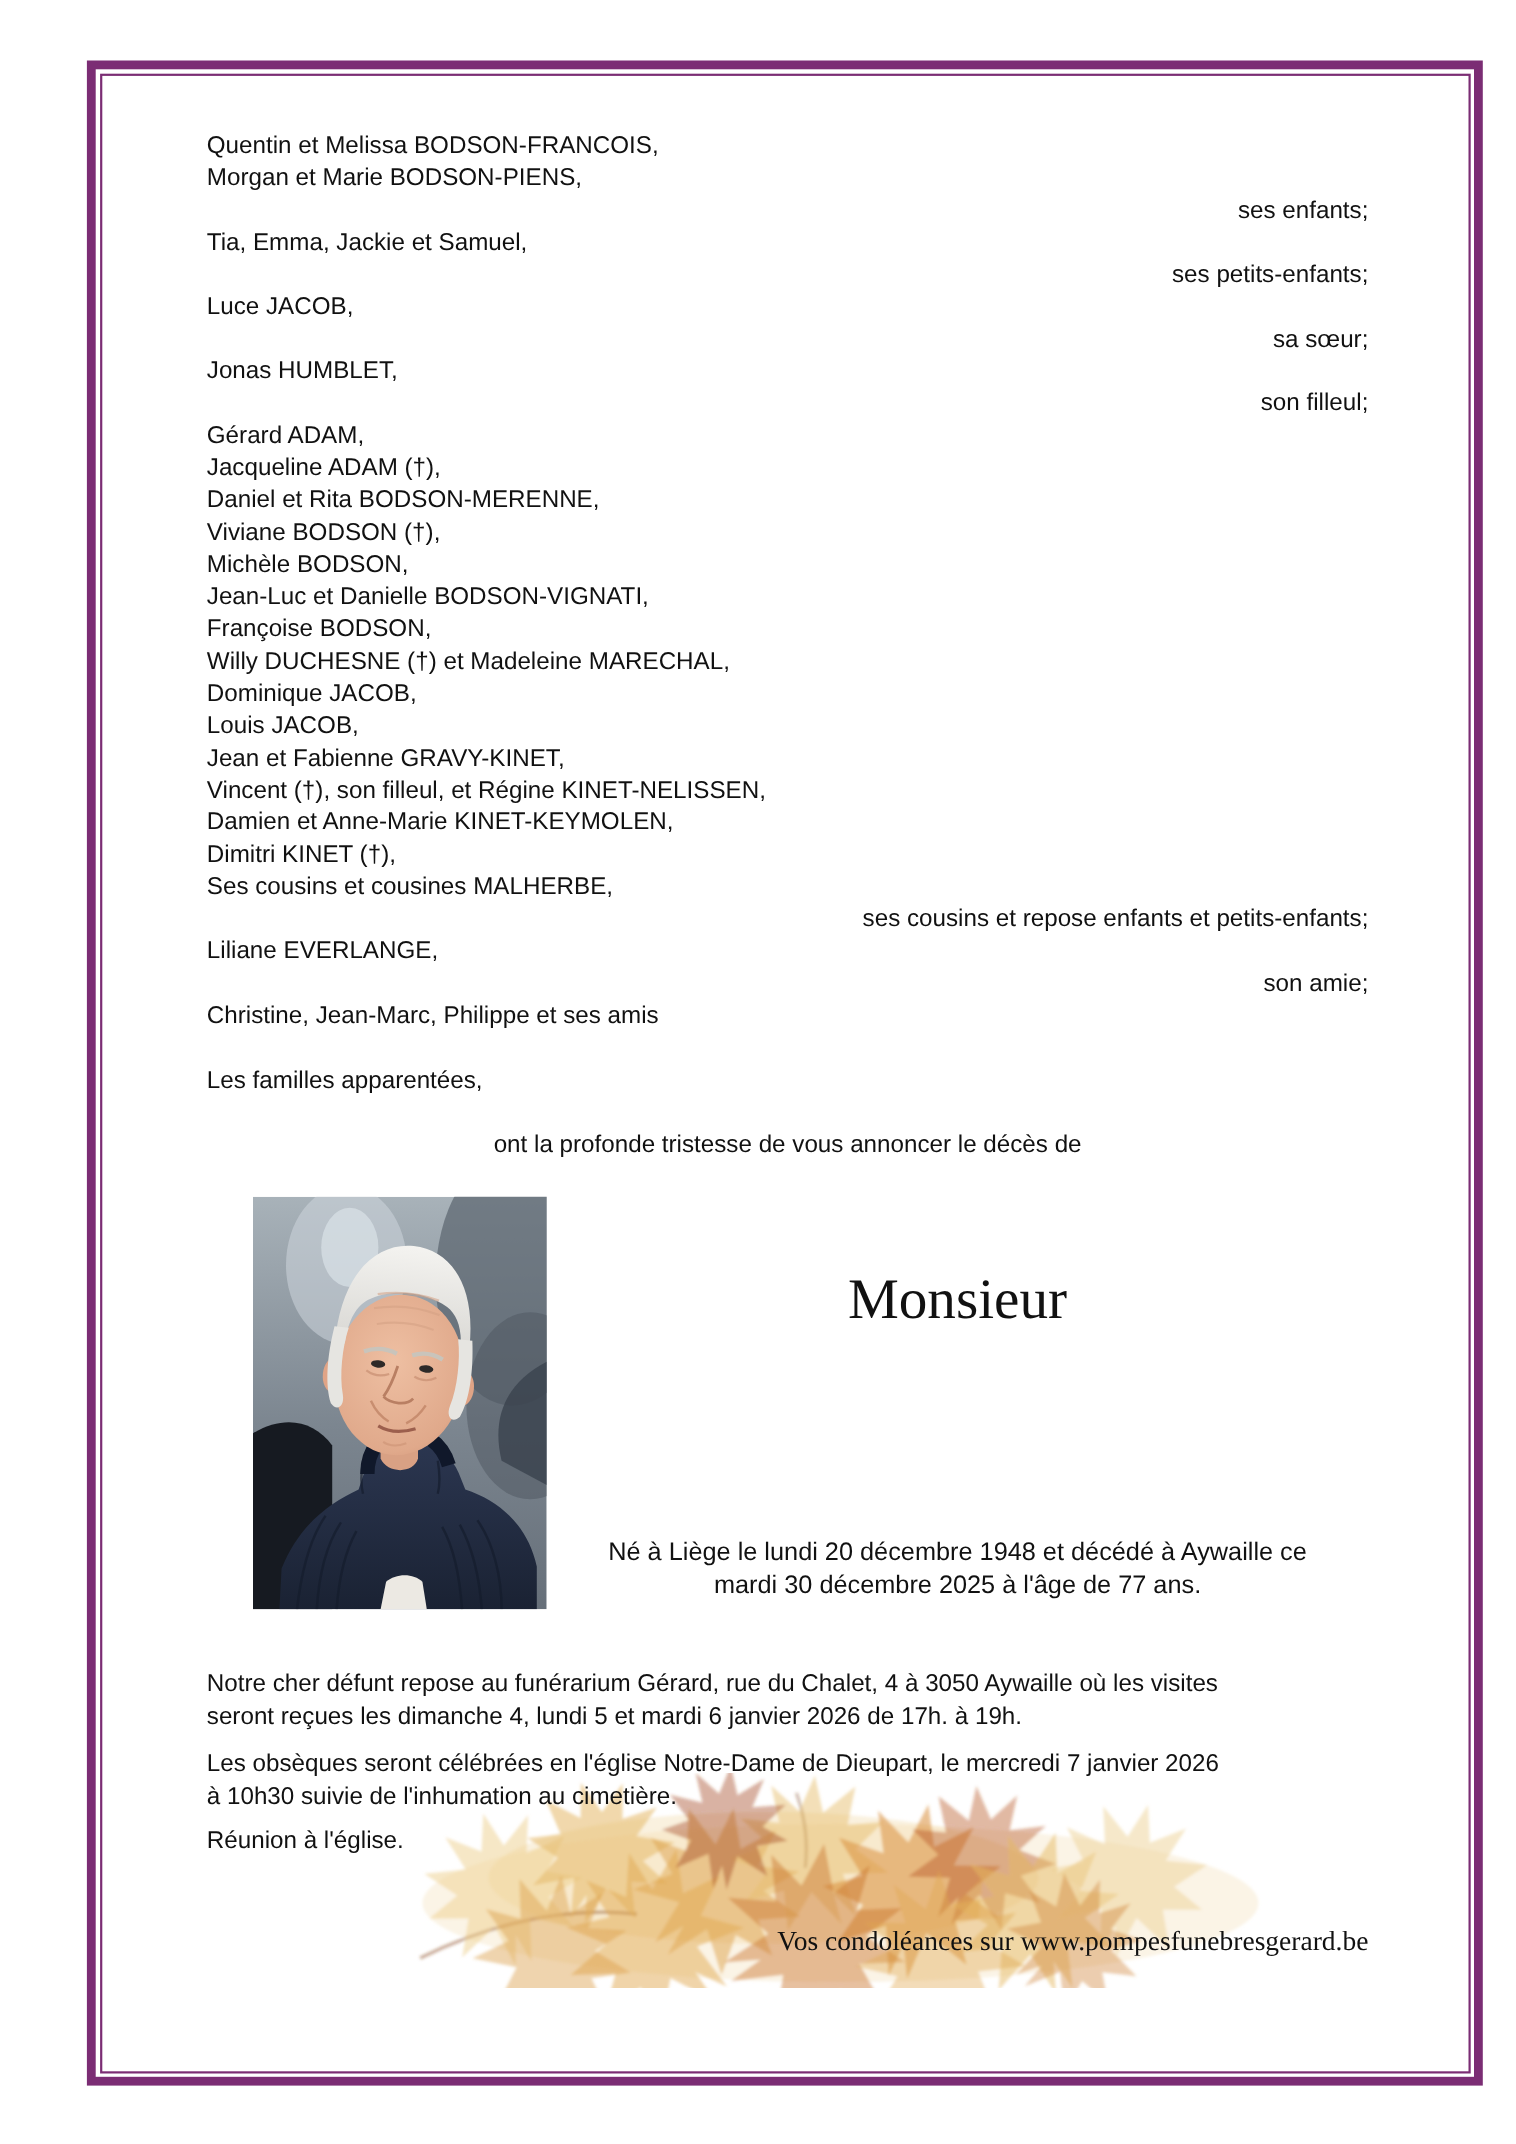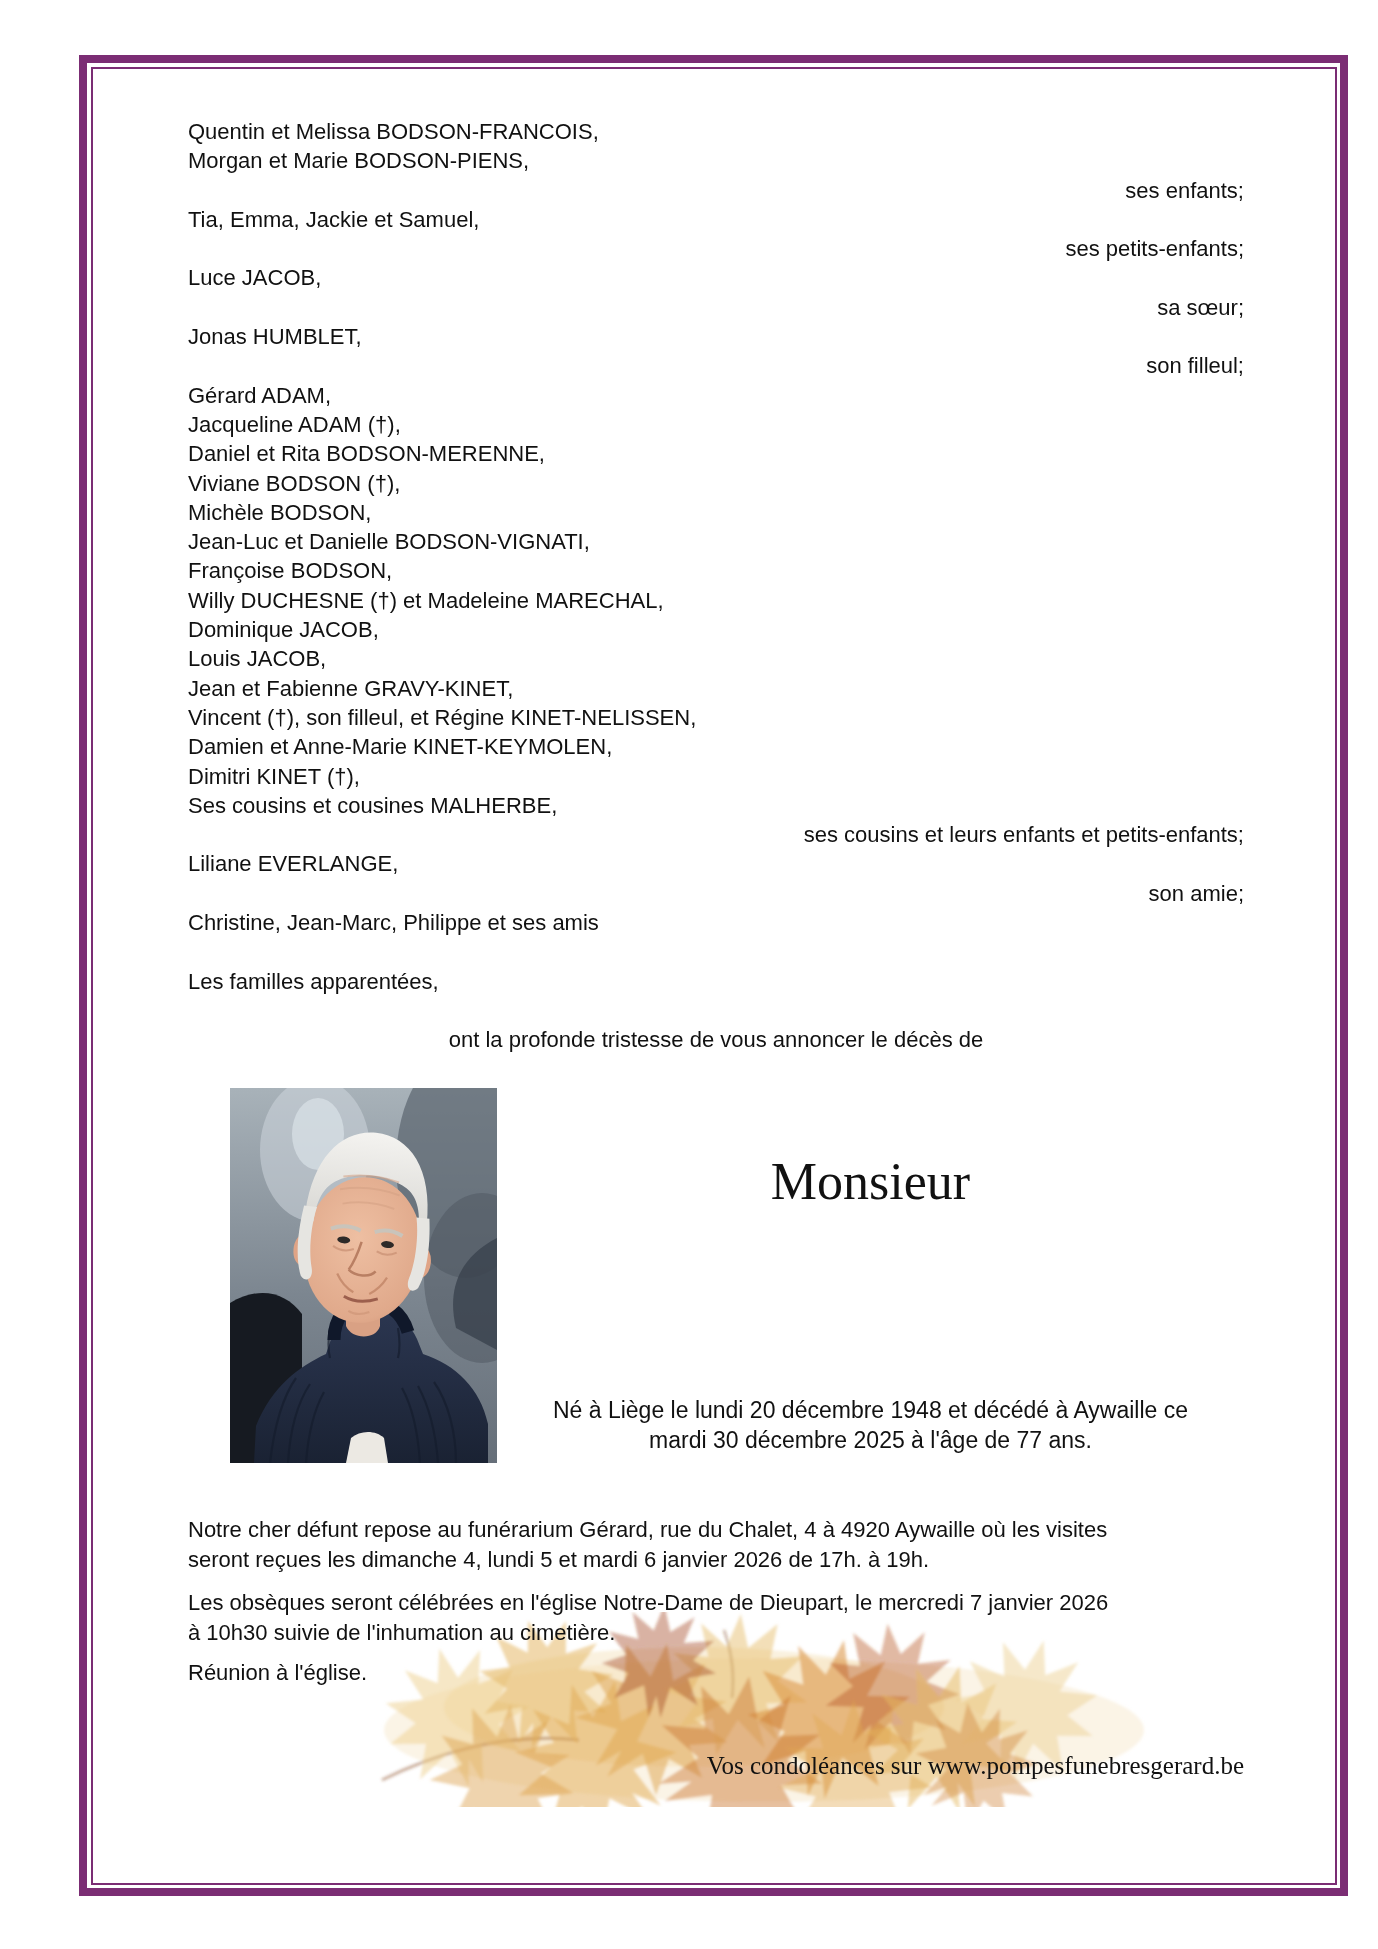--- a/index.html
+++ b/index.html
@@ -96,21 +96,21 @@
       <div class="fl left">Jean-Luc et Danielle BODSON-VIGNATI,</div>
       <div class="fl left">Françoise BODSON,</div>
       <div class="fl left">Willy DUCHESNE (†) et Madeleine MARECHAL,</div>
       <div class="fl left">Dominique JACOB,</div>
       <div class="fl left">Louis JACOB,</div>
       <div class="fl left">Jean et Fabienne GRAVY-KINET,</div>
       <div class="fl left">Vincent (†), son filleul, et Régine KINET-NELISSEN,</div>
       <div class="fl left">Damien et Anne-Marie KINET-KEYMOLEN,</div>
       <div class="fl left">Dimitri KINET (†),</div>
       <div class="fl left">Ses cousins et cousines MALHERBE,</div>
-      <div class="fl right">ses cousins et leurs enfants et petits-enfants;</div>
+      <div class="fl right">ses cousins et repose enfants et petits-enfants;</div>
       <div class="fl left">Liliane EVERLANGE,</div>
       <div class="fl right">son amie;</div>
       <div class="fl left">Christine, Jean-Marc, Philippe et ses amis</div>
       <div class="fl blank"></div>
       <div class="fl left">Les familles apparentées,</div>
       <div class="fl blank"></div>
       <div class="fl center">ont la profonde tristesse de vous annoncer le décès de</div>
     </div>
 
   <svg id="portrait" viewBox="0 0 267 375" preserveAspectRatio="none" xmlns="http://www.w3.org/2000/svg">
@@ -184,21 +184,21 @@
   </svg>
 
   <div class="title-monsieur">Monsieur</div>
 
   <div class="life-dates">
     <div>Né à Liège le lundi 20 décembre 1948 et décédé à Aywaille ce</div>
     <div>mardi 30 décembre 2025 à l'âge de 77 ans.</div>
   </div>
 
   <div class="para" id="para-visitation">
-    <div>Notre cher défunt repose au funérarium Gérard, rue du Chalet, 4 à 4920 Aywaille où les visites</div>
+    <div>Notre cher défunt repose au funérarium Gérard, rue du Chalet, 4 à 3050 Aywaille où les visites</div>
     <div>seront reçues les dimanche 4, lundi 5 et mardi 6 janvier 2026 de 17h. à 19h.</div>
   </div>
   <div class="para" id="para-funeral">
     <div>Les obsèques seront célébrées en l'église Notre-Dame de Dieupart, le mercredi 7 janvier 2026</div>
     <div>à 10h30 suivie de l'inhumation au cimetière.</div>
   </div>
   <div class="para" id="para-meeting">Réunion à l'église.</div>
 
   <div class="condolences">Vos condoléances sur www.pompesfunebresgerard.be</div>
 

